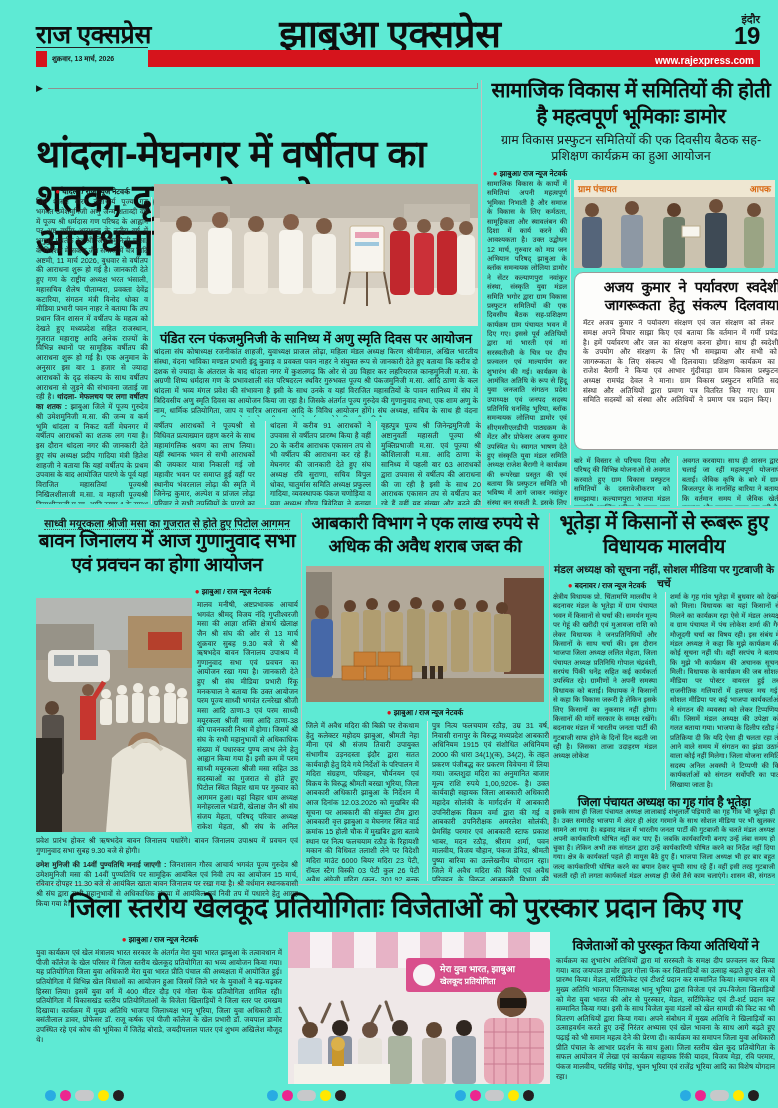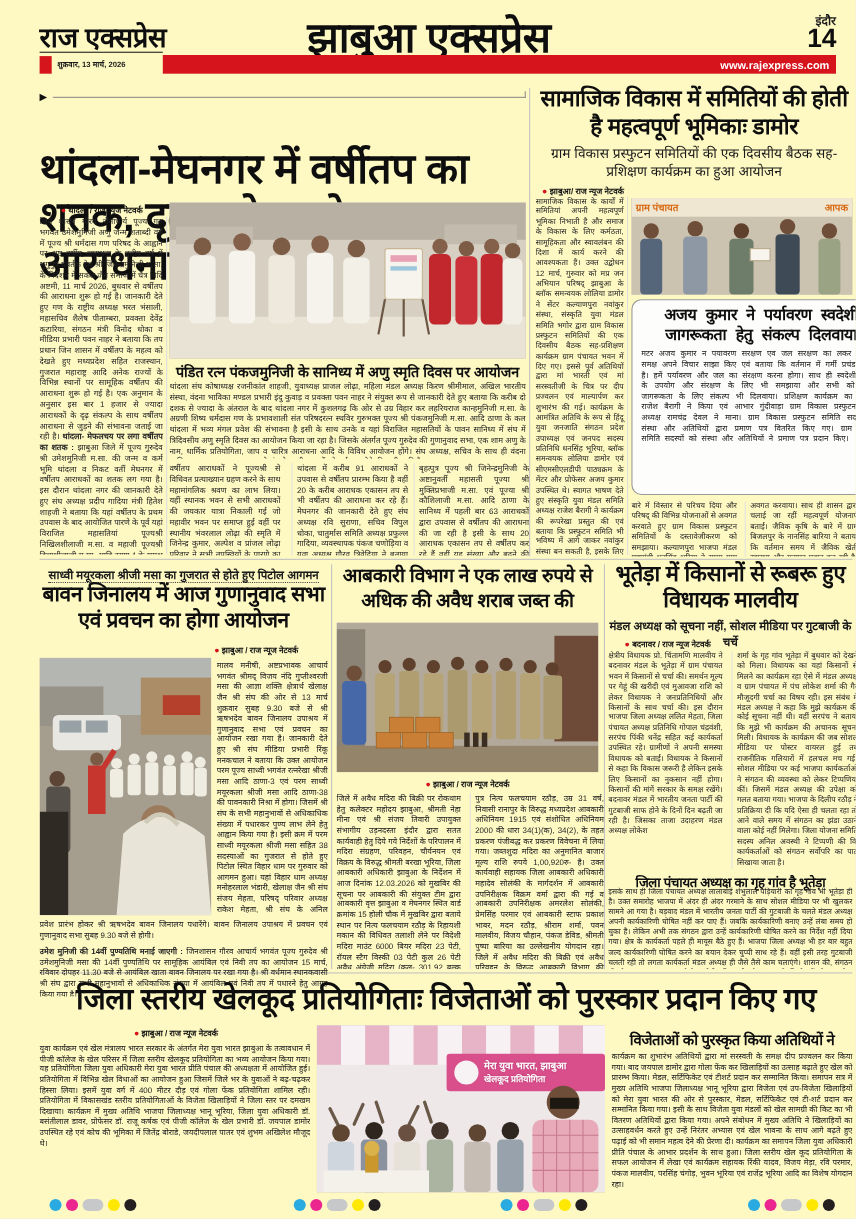--- a/index.html
+++ b/index.html
@@ -1,16 +1,16 @@
 <!DOCTYPE html>
 <html><head>
 <meta charset="utf-8">
 <style>
   html,body{margin:0;padding:0;background:#e9e9e7;}
-  #page{position:relative;width:778px;height:1108px;background:#fef9c3;margin:0 auto;
+  #page{position:relative;width:778px;height:1108px;background:#5eead4;margin:0 auto;
         font-family:"Liberation Sans","DejaVu Sans",sans-serif;color:#1a1a1a;overflow:hidden;}
   .abs{position:absolute;}
   .hl{font-weight:800;color:#0e0e0e;letter-spacing:-0.3px;}
   .body{font-size:7.3px;line-height:1.34;color:#222;text-align:justify;overflow:hidden;margin:0;}
   .byline{font-weight:700;font-size:7.4px;text-align:center;color:#111;white-space:nowrap;overflow:hidden;}
   .byline .reddot{color:#d6141c;font-size:8px;}
   .divider{background:#c2c2c0;}
   .photo{overflow:hidden;background:#cfc8bc;}
   .photo svg{display:block;}
   .cap{font-weight:800;text-align:center;color:#0e0e0e;}
@@ -29,21 +29,21 @@
 <body>
 
 <div id="page">
 
   <div class="abs hl" style="left:36px;top:16px;width:160px;font-size:25px;">राज एक्सप्रेस</div>
   <div class="abs" style="left:36px;top:47px;width:112px;height:1px;background:#222;"></div>
   <div class="abs" style="left: 36px; top: 51px; width: 11px; height: 16px; background: rgb(214, 20, 28);"></div>
   <div class="abs" style="left:52px;top:54px;font-size:7px;font-weight:700;">शुक्रवार, 13 मार्च, 2026</div>
   <div class="abs hl" style="left:210px;top:6px;width:360px;font-size:38px;text-align:center;">झाबुआ एक्सप्रेस</div>
   <div class="abs" style="left:690px;top:11px;width:70px;font-size:11px;font-weight:700;text-align:right;">इंदौर</div>
-  <div class="abs hl" style="left:690px;top:22px;width:70px;font-size:24px;text-align:right;">14</div>
+  <div class="abs hl" style="left:690px;top:22px;width:70px;font-size:24px;text-align:right;">19</div>
   <div class="abs" style="left: 148px; top: 50px; width: 612px; height: 17px; text-align: right; background: rgb(214, 20, 28);">
     <span style="color:#fff;font-size:10px;font-weight:700;line-height:17px;padding-right:6px;display:inline-block;">www.rajexpress.com</span>
   </div>
 
   <div class="abs kickline" style="left:36px;top:84px;width:442px;">
     <span class="arrow">▶</span>
     <span class="flexline"></span>
   </div>
   <div class="abs hl" style="left:36px;top:99px;width:442px;font-size:38px;line-height:1.16;margin-top:33px;">थांदला-मेघनगर में वर्षीतप का शतक, दृढ़ मनोबल के साथ आराधना से जुड़े तपस्वी</div>
   <div class="abs byline" style="left:36px;top:186px;width:113px;"><span class="reddot">●</span> <span>थांदला / राज न्यूज नेटवर्क</span></div>

